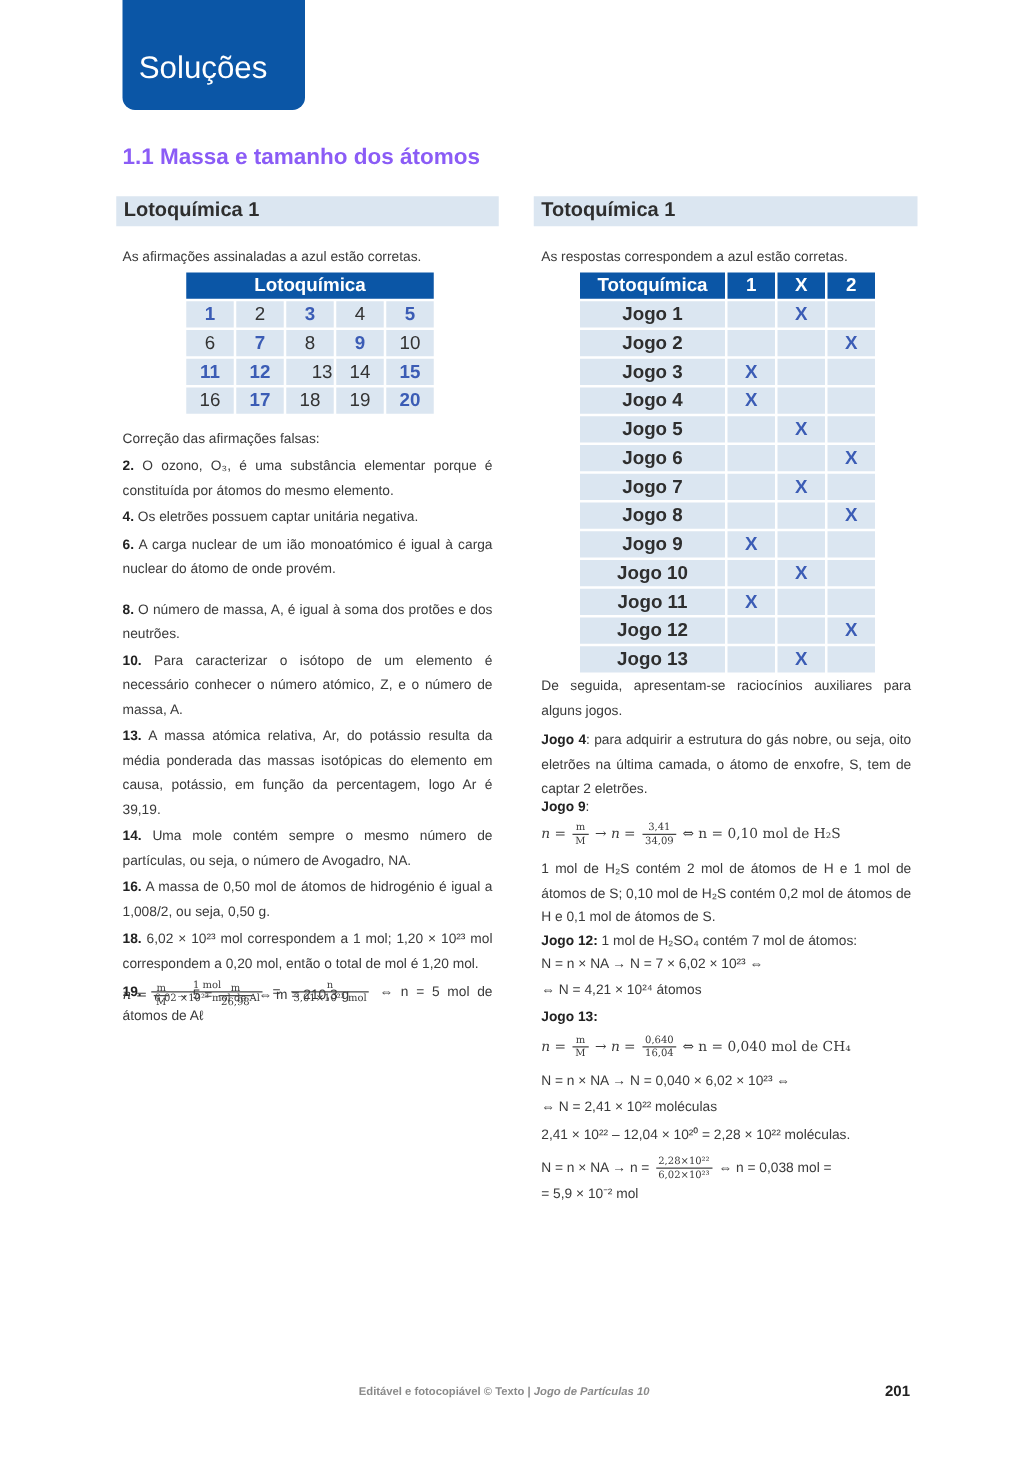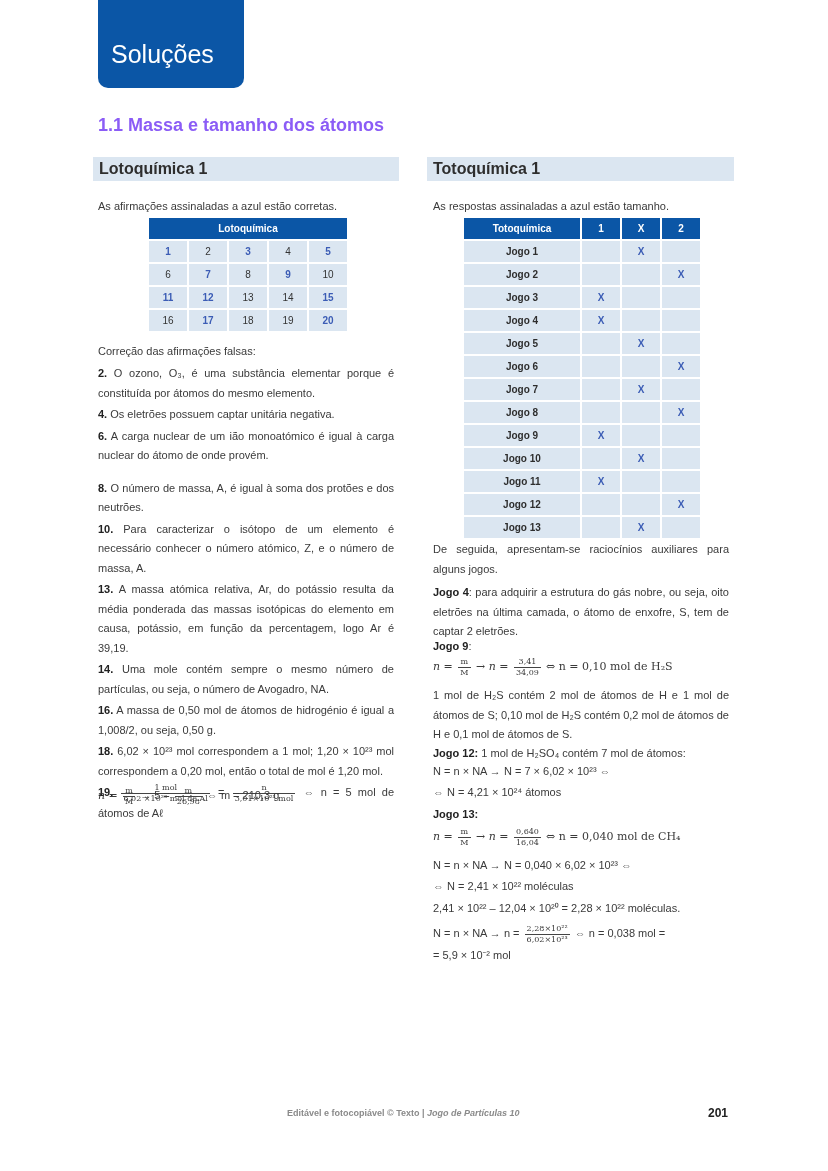--- a/index.html
+++ b/index.html
@@ -11,21 +11,21 @@
   .section-title { position: absolute; left: 98px; top: 115px; font-size: 18px;
                    font-weight: bold; color: #8b5cf6; }
   .bar { position: absolute; height: 24px; background: #dbe6f1; font-size: 16px;
          font-weight: bold; color: #2e2e2e; line-height: 24px; padding-left: 6px; box-sizing: border-box; }
   .p { position: absolute; font-size: 11px; line-height: 19.5px; color: #3a3a3a; text-align: justify; }
   .p b { color: #222; }
   .math { font-family: "DejaVu Serif", serif; font-style: italic; font-size: 11px; }
   .frac { display: inline-block; vertical-align: middle; text-align: center; font-size: 8px; line-height: 10px; margin: 0 2px; font-family: "DejaVu Serif", serif; }
   .frac .num { display: block; border-bottom: 1px solid #444; padding: 0 2px; }
   .frac .den { display: block; padding: 0 2px; }
-  table { border-collapse: separate; border-spacing: 2px; position: absolute; font-size: 10px; }
+  table { border-collapse: separate; border-spacing: 2px; position: absolute; font-size: 15px; }
   th { background: #0b56a6; color: #fff; font-weight: bold; height: 19px; text-align: center; }
   td { background: #dbe6f1; height: 19px; text-align: center; }
   td.blue { color: #3b5cb5; font-weight: bold; }
   td.black { color: #333; }
   td.jogo { font-weight: bold; color: #2e2e2e; }
   td.mark { color: #3b5cb5; font-weight: bold; }
   .footer { position: absolute; top: 1108px; left: 287px; font-size: 9px; color: #8a8a8a; font-weight: bold; }
   .footer i { font-weight: bold; }
   .pagenum { position: absolute; top: 1106px; left: 708px; font-size: 12px; font-weight: bold; color: #222; }
 </style>
@@ -56,21 +56,21 @@
       <tr>
         <td class="black" style="width: 36px;">6</td>
         <td class="blue" style="width: 36px;">7</td>
         <td class="black" style="width: 36px;">8</td>
         <td class="blue" style="width: 36px;">9</td>
         <td class="black" style="width: 36px;">10</td>
       </tr>
       <tr>
         <td class="blue" style="width: 36px;">11</td>
         <td class="blue" style="width: 36px;">12</td>
-        <td class="black" style="width: 36px;">13</td>
+        <td class="black" style="width: 36px; text-align: right;">13</td>
         <td class="black" style="width: 36px;">14</td>
         <td class="blue" style="width: 36px;">15</td>
       </tr>
       <tr>
         <td class="black" style="width: 36px;">16</td>
         <td class="blue" style="width: 36px;">17</td>
         <td class="black" style="width: 36px;">18</td>
         <td class="black" style="width: 36px;">19</td>
         <td class="blue" style="width: 36px;">20</td>
       </tr>
@@ -93,21 +93,21 @@
 
 <div class="p" style="left:98px; top:786px; width:300px;">
   <span class="math">n =</span>
   <span class="frac"><span class="num">m</span><span class="den">M</span></span>
   <span>→ 5 =</span>
   <span class="frac"><span class="num">m</span><span class="den">26,98</span></span>
   <span>⇔ m = 210,3 g</span>
 </div>
 
 <div class="bar" style="left:427px; top:157px; width:307px;">Totoquímica 1</div>
-<div class="p" style="left:433px; top:197px;">As respostas assinaladas a azul estão tamanho.</div>
+<div class="p" style="left:433px; top:197px;">As respostas correspondem a azul estão corretas.</div>
 <table id="toto" style="left:462px; top:216px;">
   <thead>
       <tr>
     <th style="width:114px;">Totoquímica</th>
     <th style="width:36px;">1</th>
     <th style="width:36px;">X</th>
     <th style="width:36px;">2</th>
   </tr>
     </thead>
   <tbody>

